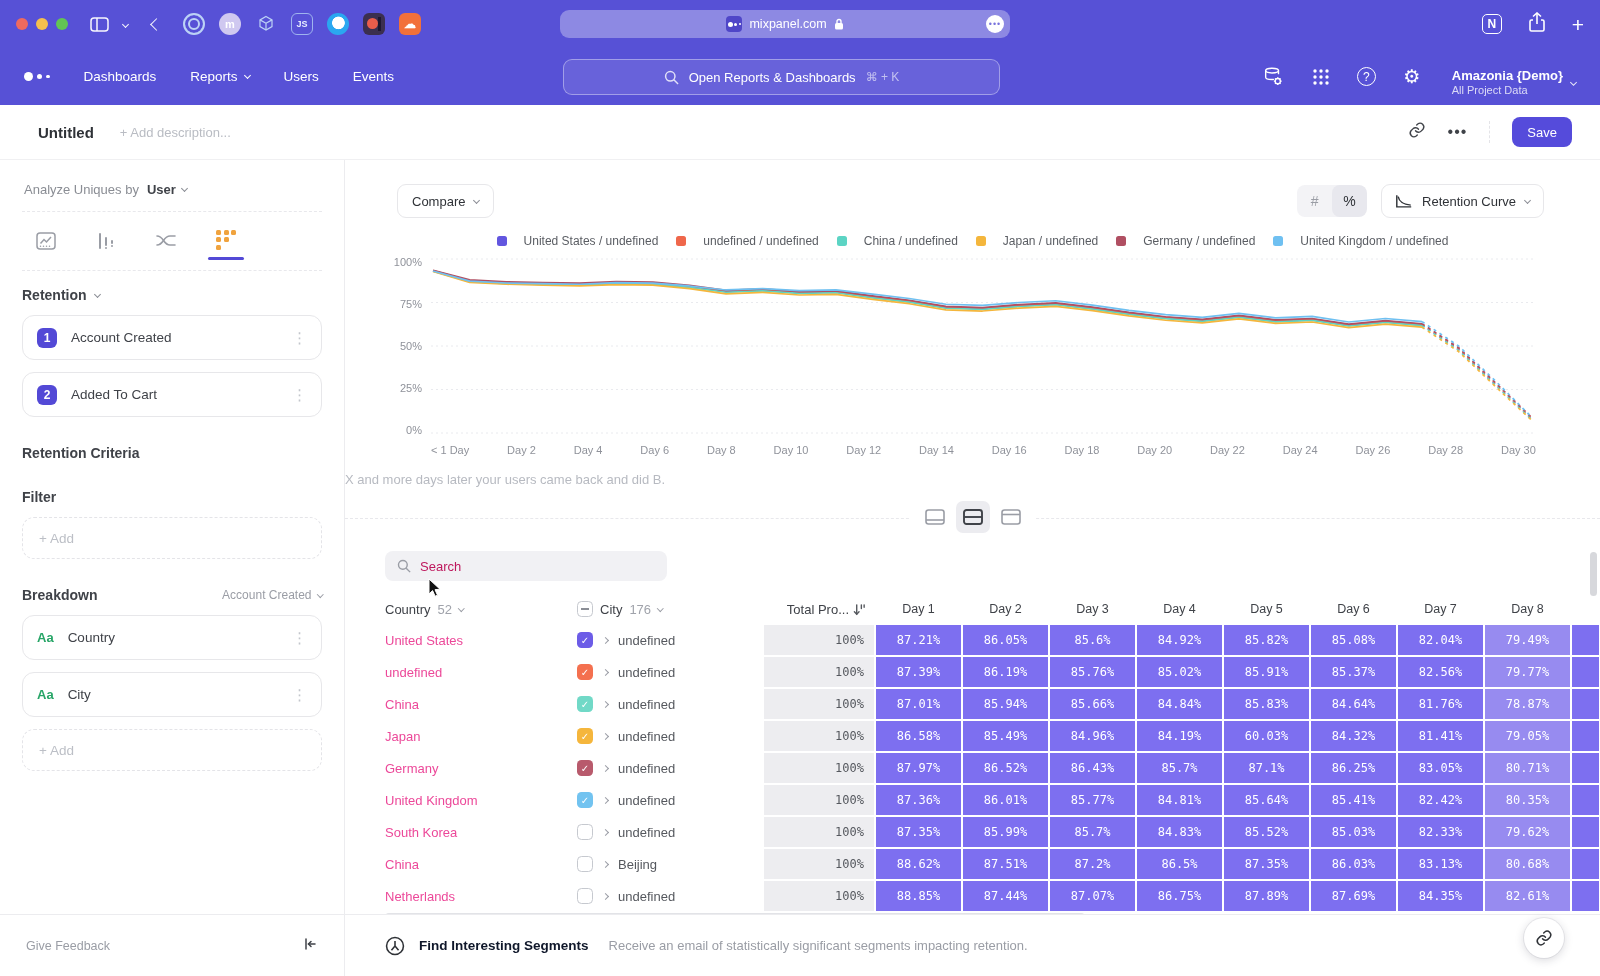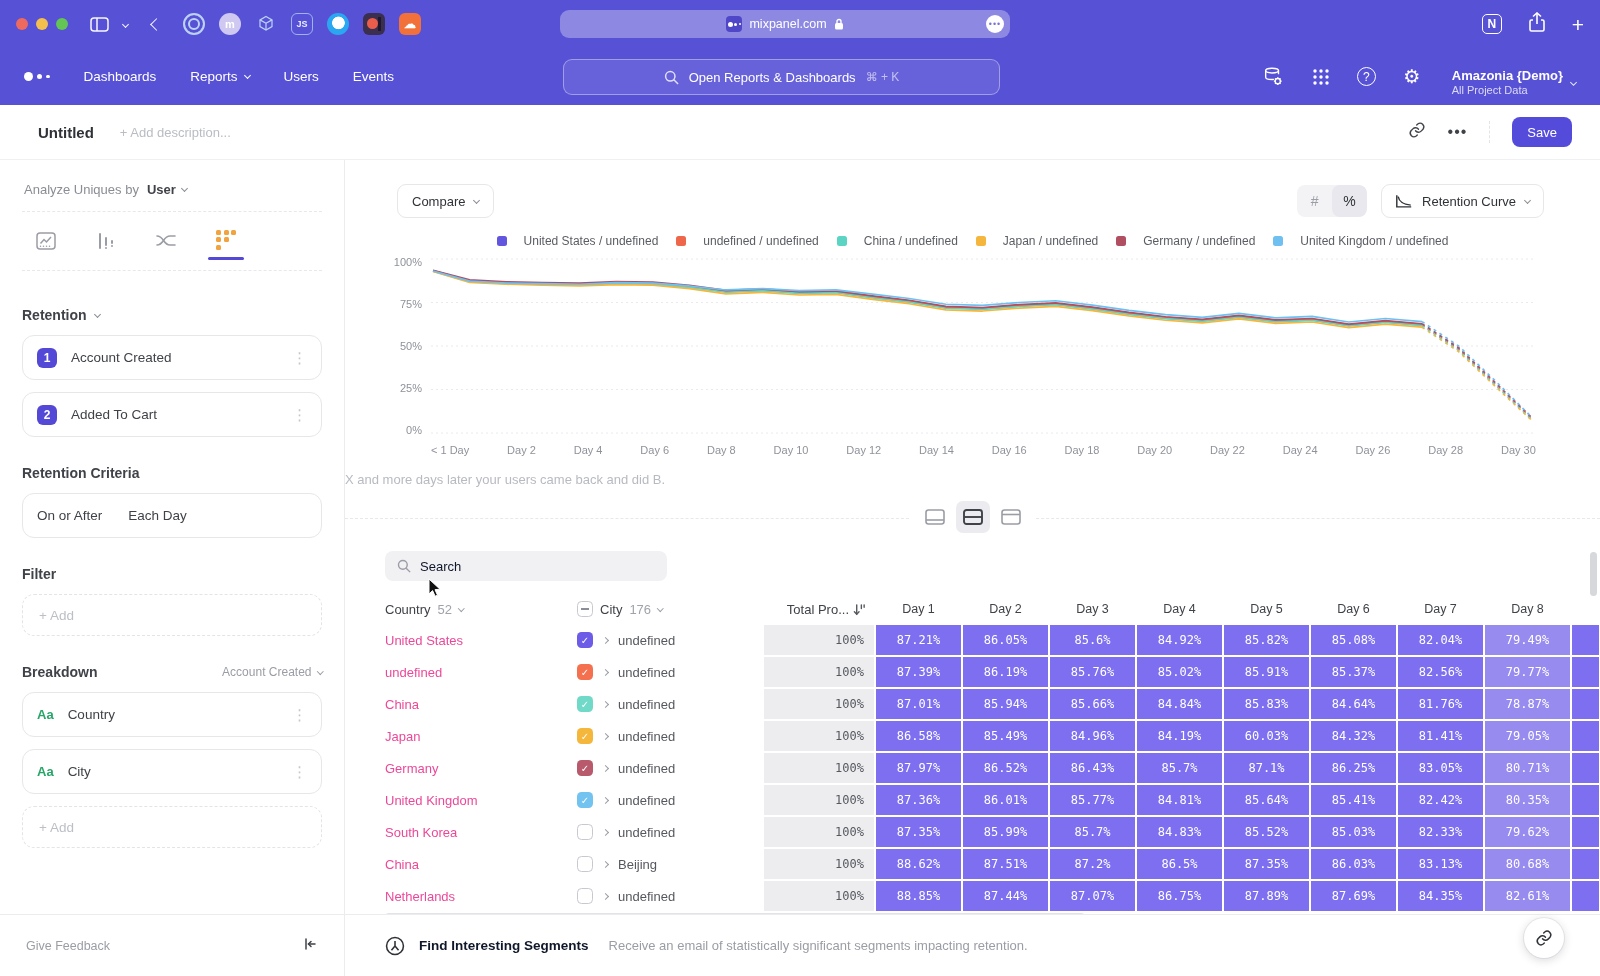--- a/index.html
+++ b/index.html
@@ -119,21 +119,21 @@
 
   
   .toggle-row { position:relative; margin-top:14px; height:34px; }
   .toggle-row .line { position:absolute; left:0; right:0; top:50%; border-top:1px dashed #e8e8ec; }
   .toggle-group { position:absolute; left:50%; transform:translateX(-50%); top:0; background:#fff; padding:0 8px; display:flex; gap:4px; border-radius:10px; }
   .vt-btn { width:34px; height:32px; display:flex; align-items:center; justify-content:center; border-radius:7px; cursor:pointer; }
   .vt-btn.active { background:#ececf0; }
 
   
   .table-area { margin-left:40px; width:1214px; overflow:hidden; }
-  .search-pill { margin-top:16px; width:282px; height:30px; background:#f1f1f4; border-radius:8px; display:flex; align-items:center; gap:9px; padding:0 12px; color:#0f172a; font-size:13px; }
+  .search-pill { margin-top:16px; width:282px; height:30px; background:#f1f1f4; border-radius:8px; display:flex; align-items:center; gap:9px; padding:0 12px; color:#be185d; font-size:13px; }
   .tgrid { display:grid; grid-template-columns:190px 185px 110px repeat(9, 85px); column-gap:2px; }
   .thead { margin-top:12px; height:32px; align-items:center; font-size:13px; color:#3f4248; }
   .th-country, .th-city { display:flex; align-items:center; gap:7px; }
   .th-count { color:#a0a3ab; }
   .th-total { display:flex; align-items:center; justify-content:flex-end; gap:4px; padding-right:8px; white-space:nowrap; }
   .th-day { text-align:center; font-size:12.5px; }
   .cb { width:16px; height:16px; border-radius:4.5px; border:1.5px solid #c6c9cf; background:#fff; display:flex; align-items:center; justify-content:center; }
   .cb.ind i { width:8px; height:1.8px; background:#8b8e96; display:block; }
   .cb.checked { border:none; color:#fff; font-size:10px; }
   .trow { height:30px; margin-bottom:2px; align-items:center; }
@@ -336,43 +336,39 @@
               <i class="empty"></i>
             <i></i>
               <i class="empty"></i>
               <i class="empty"></i>
           </span>
           <span class="underline"></span>
         </div>
       </div>
       <div class="dash-div" style="margin-top:10px;"></div>
 
-      <div class="section-h" style="margin-top:36px;">
+      <div class="section-h" style="margin-top:16px;">
         <span>Retention</span>
         <span class="chev"></span>
       </div>
       <div id="steps">
           <div class="card">
             <span class="num-badge">1</span>
             <span class="lbl">Account Created</span>
             <span class="kebab">⋮</span>
           </div>
           <div class="card">
             <span class="num-badge">2</span>
             <span class="lbl">Added To Cart</span>
             <span class="kebab">⋮</span>
           </div>
         </div>
 
       <div class="section-h" style="margin-top:28px;">
         <span>Retention Criteria</span>
-      </div>
-      <div class="card crit-card">
-        <span>On or After</span>
-        <span>Each Day</span>
       </div>
 
       <div class="section-h" style="margin-top:28px;">
         <span>Filter</span>
       </div>
       <div class="add-dashed">
         <span>+ Add</span>
       </div>
 
       <div class="bd-row">

